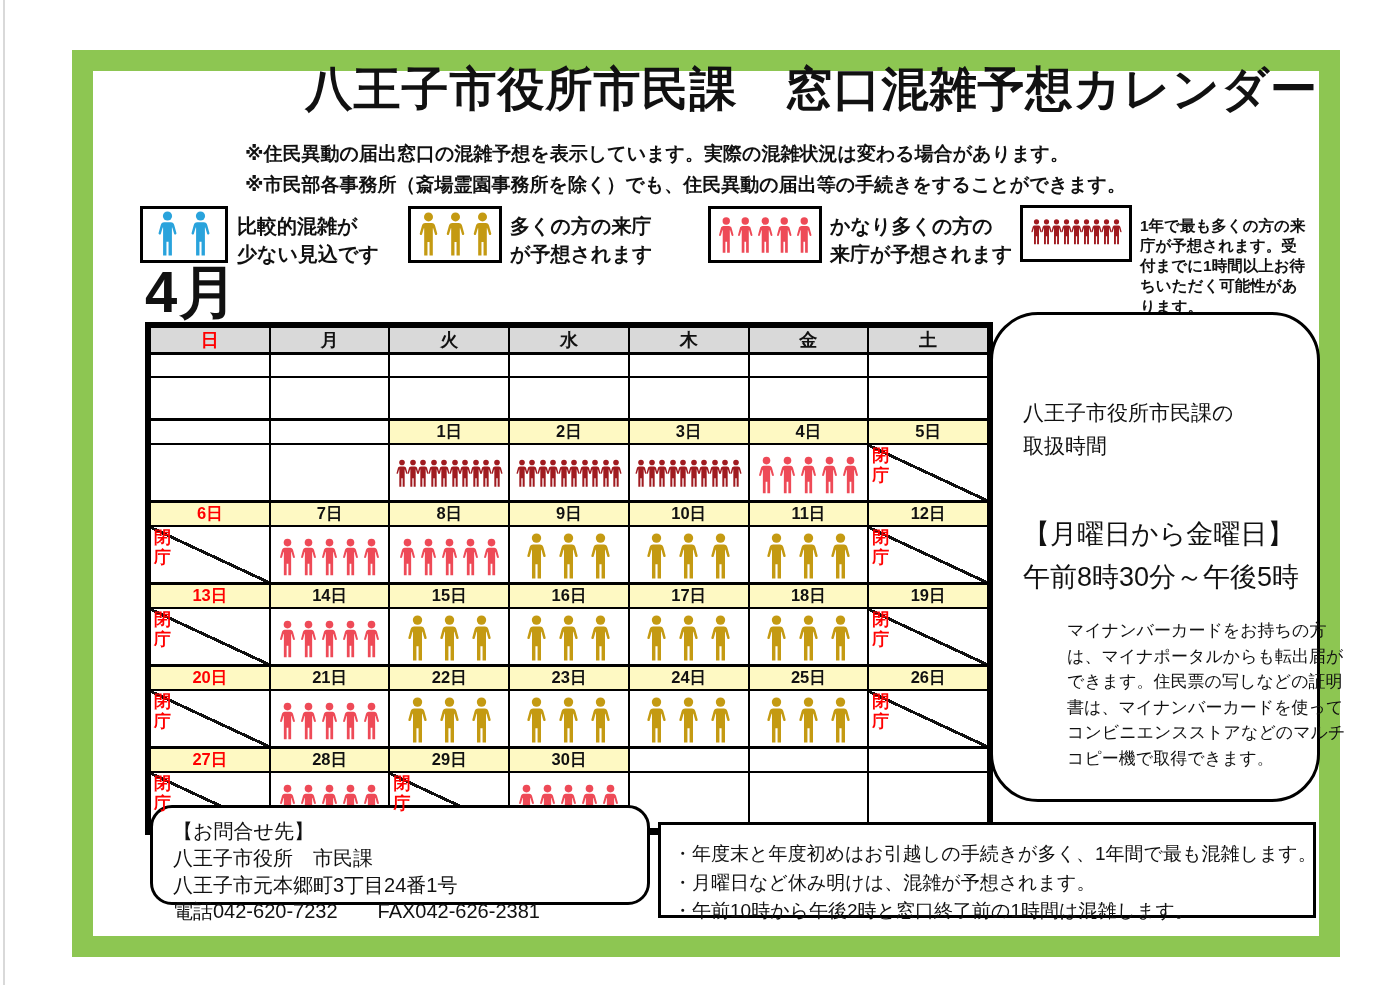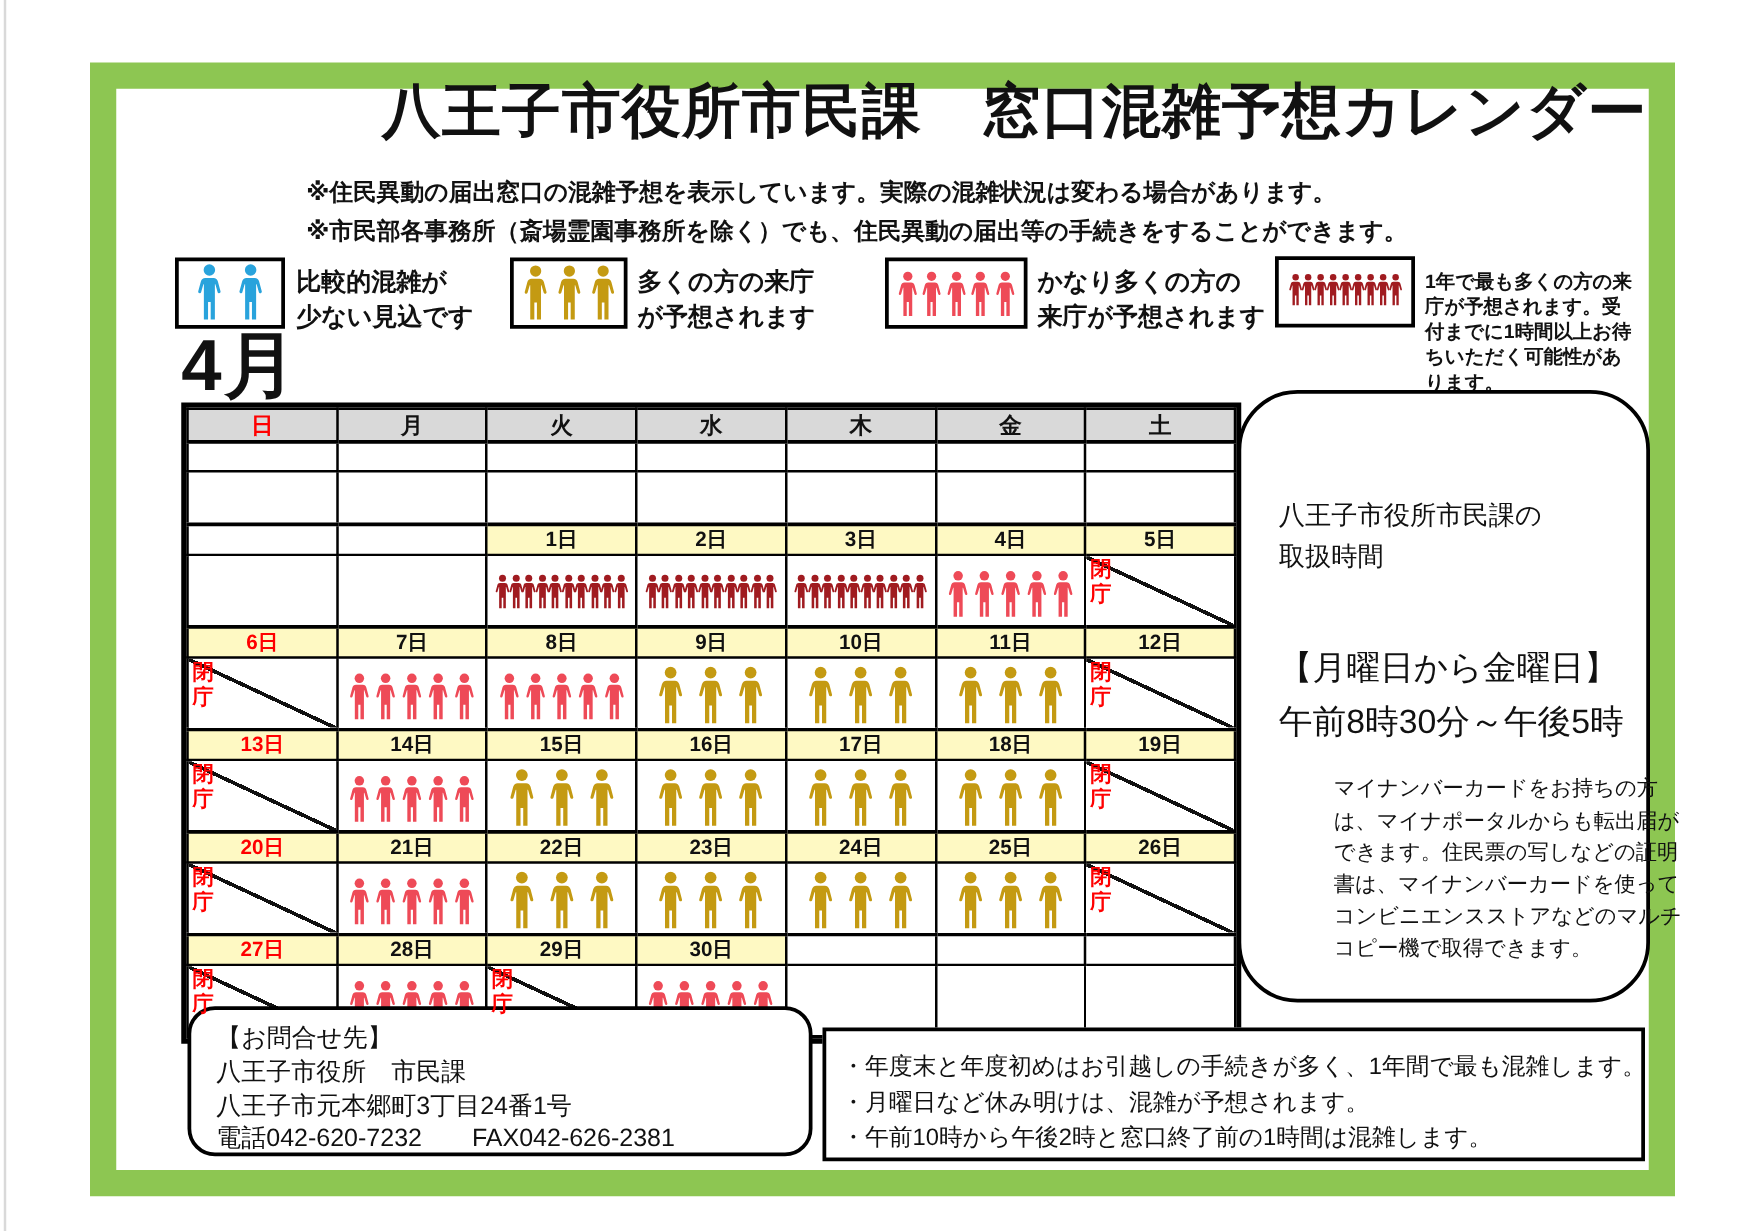--- a/index.html
+++ b/index.html
@@ -39,24 +39,24 @@
       background:linear-gradient(to right top,transparent calc(50% - 2px),#111 calc(50% - 2px),#111 calc(50% + 1px),transparent calc(50% + 1px));}
   .heichou{position:absolute;left:3px;top:1px;color:#ff0000;font-weight:bold;font-size:17px;
            line-height:1.2;white-space:pre-line;z-index:2;}
   .red-text{color:#ff0000;}
   .sidebar-box{position:absolute;left:990px;top:312px;width:330px;height:490px;background:#fff;
                border:3px solid #000;border-radius:48px;box-sizing:border-box;}
   .sidebar-heading{position:absolute;left:30px;top:82px;font-size:21px;font-weight:normal;
                    line-height:1.55;white-space:pre-line;}
   .sidebar-hours{position:absolute;left:30px;top:198px;font-size:27px;line-height:1.6;white-space:pre-line;}
   .sidebar-para{position:absolute;left:26px;top:303px;width:282px;font-size:17px;line-height:1.5;margin-left:48px;}
-  .contact-box{position:absolute;left:150px;top:805px;width:500px;height:120px;background:#fff;
+  .contact-box{position:absolute;left:150px;top:805px;width:500px;height:100px;background:#fff;
                border:3px solid #000;border-radius:22px;box-sizing:border-box;
                padding:10px 0 0 20px;font-size:20px;line-height:1.34;}
-  .bottom-notes-box{position:absolute;left:658px;top:822px;width:658px;height:107px;background:#fff;
+  .bottom-notes-box{position:absolute;left:658px;top:822px;width:658px;height:96px;background:#fff;
                border:3px solid #000;box-sizing:border-box;padding:15px 0 0 12px;
                font-size:19px;line-height:1.5;}
   .bn-line{white-space:nowrap;}
 </style>
 </head>
 <body>
 
 <div class="page">
   <div class="edge-line"></div>
   <div class="frame"></div>

